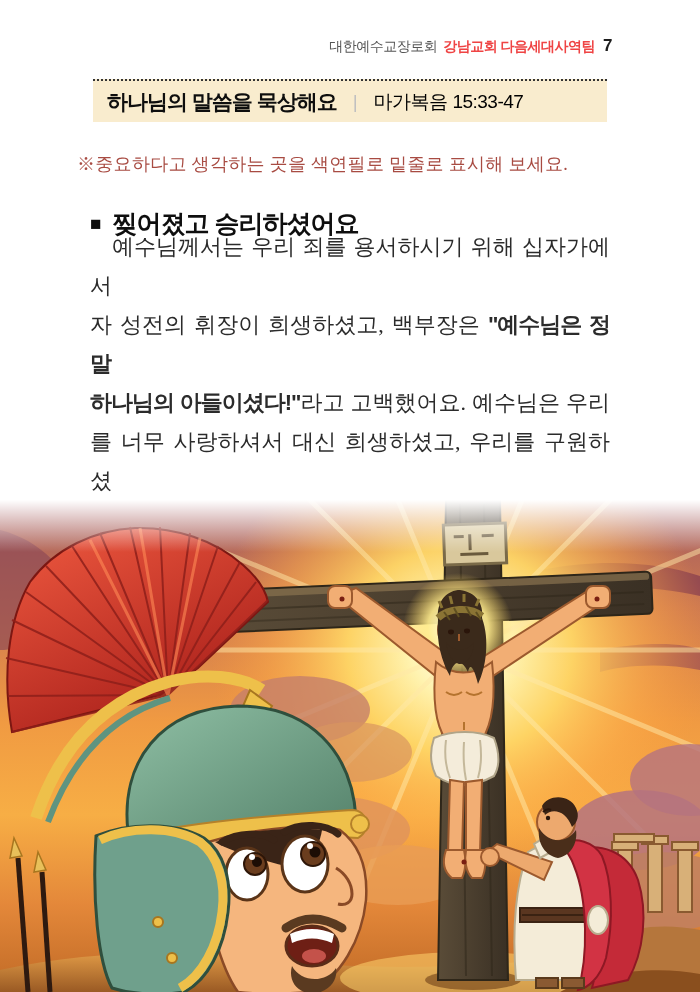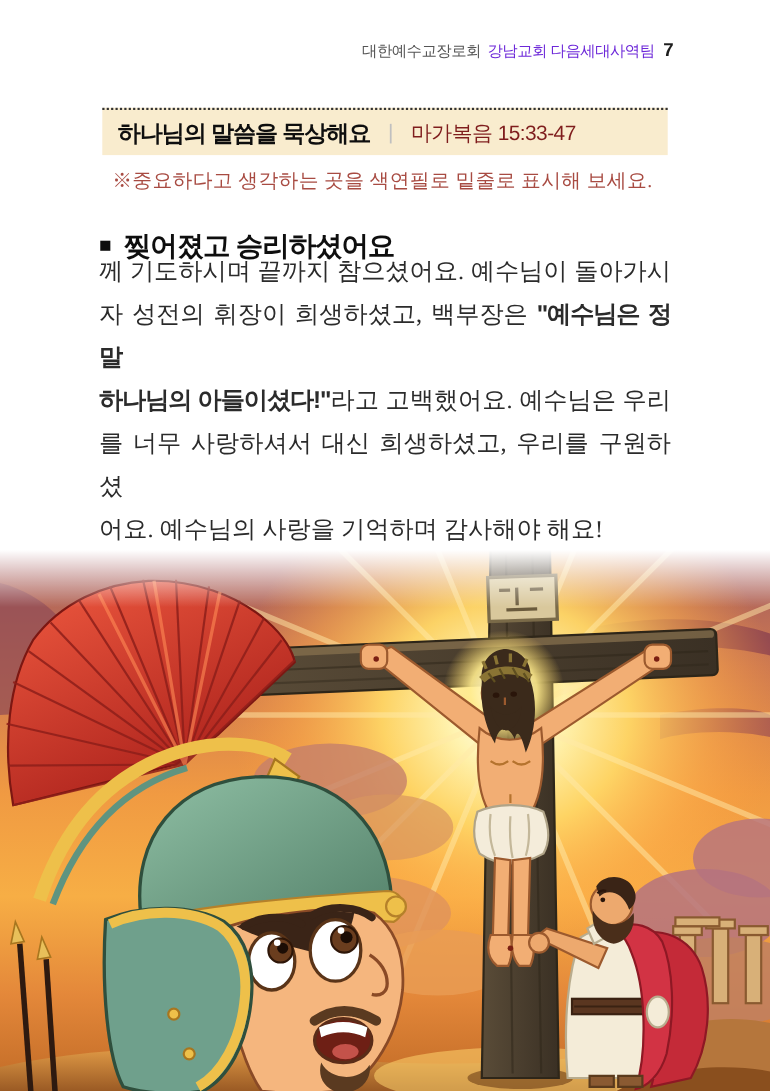--- a/index.html
+++ b/index.html
@@ -4,34 +4,34 @@
 <style>
   html,body{margin:0;padding:0;}
   body{
     width:700px;height:992px;position:relative;overflow:hidden;
     background:#ffffff;font-family:"Liberation Sans",sans-serif;
   }
   .page-header{
     position:absolute;top:36px;right:88px;font-size:14px;color:#555;
     letter-spacing:-0.5px;white-space:nowrap;
   }
-  .page-header .team{font-weight:normal;color:#6d28d9;margin-left:6px;}
+  .page-header .team{font-weight:bold;color:#ef4444;margin-left:6px;}
   .page-header .num{font-weight:bold;color:#1d1d1d;font-size:17px;margin-left:8px;}
 
   .title-bar{
     position:absolute;top:79px;left:93px;width:514px;height:43px;
     background:#f9ecce;border-top:2px dotted #333;box-sizing:border-box;
-    display:flex;align-items:center;padding-left:14px;white-space:nowrap;margin-top:19px;
+    display:flex;align-items:center;padding-left:14px;white-space:nowrap;
   }
   .title-bar .title{font-weight:bold;font-size:21px;color:#0e0e0e;letter-spacing:-1px;}
   .title-bar .divider{color:#c0c0c0;margin:0 16px;font-size:19px;}
-  .title-bar .ref{color:#7f1d1d;font-size:19px;letter-spacing:-0.5px;}
+  .title-bar .ref{color:#000000;font-size:19px;letter-spacing:-0.5px;}
 
   .note{
-    position:absolute;top:134px;left:102px;width:520px;
+    position:absolute;top:134px;left:77px;width:520px;
     font-family:"Liberation Serif",serif;font-size:18px;color:#a84b42;
     letter-spacing:0.3px;white-space:nowrap;
   }
 
   .section-heading{
     position:absolute;top:186px;left:90px;display:flex;align-items:center;gap:12px;
     font-size:25px;font-weight:bold;color:#0e0e0e;letter-spacing:-1px;white-space:nowrap;
   }
   .section-heading .bullet{font-size:19px;line-height:1;}
 
@@ -61,21 +61,21 @@
 </div>
 
 <p class="note">※중요하다고 생각하는 곳을 색연필로 밑줄로 표시해 보세요.</p>
 
 <h2 class="section-heading">
   <span class="bullet">■</span>
   <span>찢어졌고 승리하셨어요</span>
 </h2>
 
 <div class="body-text">
-  <div class="line"><span class="seg">께 기도하시며 끝까지 참으셨어요. 예수님이 돌아가시</span><span class="seg bold"></span><span class="seg"></span></div>
+  <div class="line first"><span class="seg">예수님께서는 우리 죄를 용서하시기 위해 십자가에서</span><span class="seg bold"></span><span class="seg"></span></div>
   <div class="line"><span class="seg">자 성전의 휘장이 희생하셨고, 백부장은 </span><span class="seg bold">"예수님은 정말</span><span class="seg"></span></div>
   <div class="line"><span class="seg"></span><span class="seg bold">하나님의 아들이셨다!"</span><span class="seg">라고 고백했어요. 예수님은 우리</span></div>
   <div class="line"><span class="seg">를 너무 사랑하셔서 대신 희생하셨고, 우리를 구원하셨</span><span class="seg bold"></span><span class="seg"></span></div>
   <div class="line last"><span class="seg">어요. 예수님의 사랑을 기억하며 감사해야 해요!</span><span class="seg bold"></span><span class="seg"></span></div>
 </div>
 
 <div class="illustration">
 <svg width="700" height="492" viewBox="0 0 700 492" xmlns="http://www.w3.org/2000/svg">
   <defs>
     <linearGradient id="sky" x1="0" y1="0" x2="0" y2="1">

